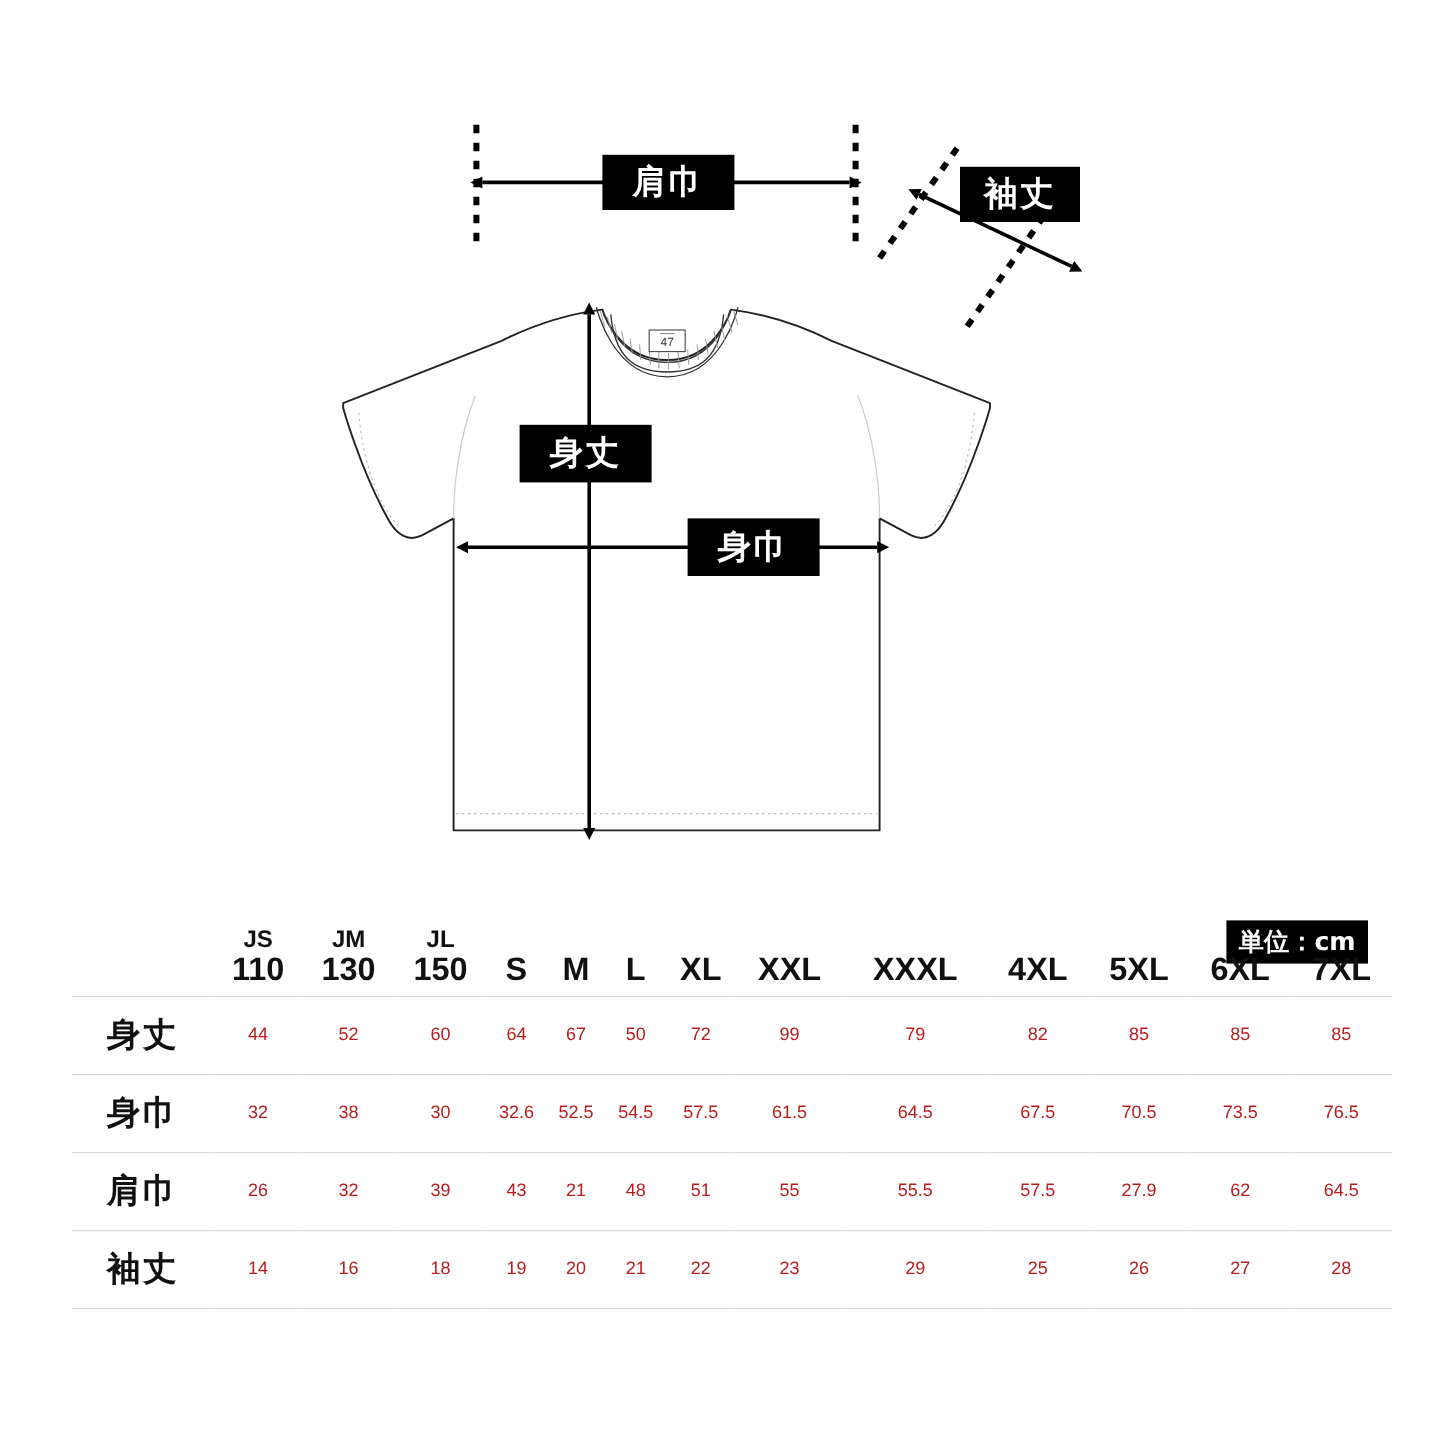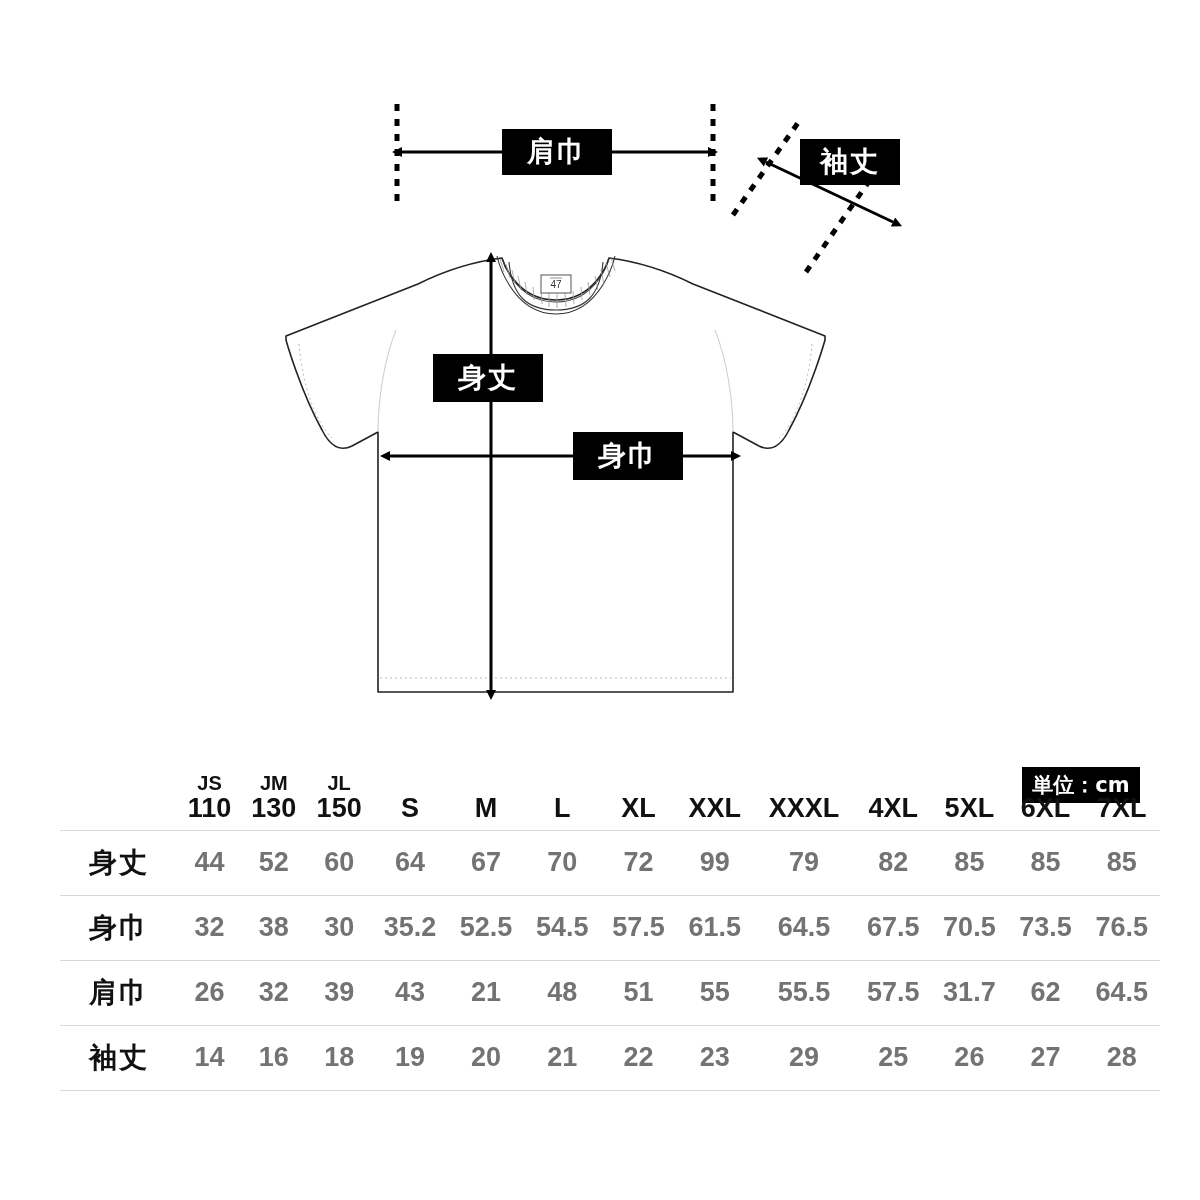--- a/index.html
+++ b/index.html
@@ -130,24 +130,23 @@
   }
   #size-table tbody th.rowhead {
     font-size: 28px;
     font-weight: bold;
     text-align: center;
     font-family: "DejaVu Sans", "Liberation Sans", sans-serif;
     letter-spacing: 2px;
     height: 64px;
   }
   #size-table tbody td {
-    font-size: 27px;
-    color: #737373;
+    font-size: 15px;
+    color: #b91c1c;
     height: 64px;
-    font-weight: bold;
   }
 </style>
 </head>
 <body>
 
 <div id="stage">
 
   <div id="diagram">
     <svg width="1200" height="760" viewBox="0 0 1200 760" xmlns="http://www.w3.org/2000/svg">
       <defs>
@@ -313,35 +312,35 @@
       </tr>
     </thead>
     <tbody>
       <tr>
         <th class="rowhead">身丈</th>
         <td>44</td>
         <td>52</td>
         <td>60</td>
         <td>64</td>
         <td>67</td>
-        <td>70</td>
+        <td>50</td>
         <td>72</td>
         <td>99</td>
         <td>79</td>
         <td>82</td>
         <td>85</td>
         <td>85</td>
         <td>85</td>
       </tr>
       <tr>
         <th class="rowhead">身巾</th>
         <td>32</td>
         <td>38</td>
         <td>30</td>
-        <td>35.2</td>
+        <td>32.6</td>
         <td>52.5</td>
         <td>54.5</td>
         <td>57.5</td>
         <td>61.5</td>
         <td>64.5</td>
         <td>67.5</td>
         <td>70.5</td>
         <td>73.5</td>
         <td>76.5</td>
       </tr>
@@ -350,21 +349,21 @@
         <td>26</td>
         <td>32</td>
         <td>39</td>
         <td>43</td>
         <td>21</td>
         <td>48</td>
         <td>51</td>
         <td>55</td>
         <td>55.5</td>
         <td>57.5</td>
-        <td>31.7</td>
+        <td>27.9</td>
         <td>62</td>
         <td>64.5</td>
       </tr>
       <tr>
         <th class="rowhead">袖丈</th>
         <td>14</td>
         <td>16</td>
         <td>18</td>
         <td>19</td>
         <td>20</td>

